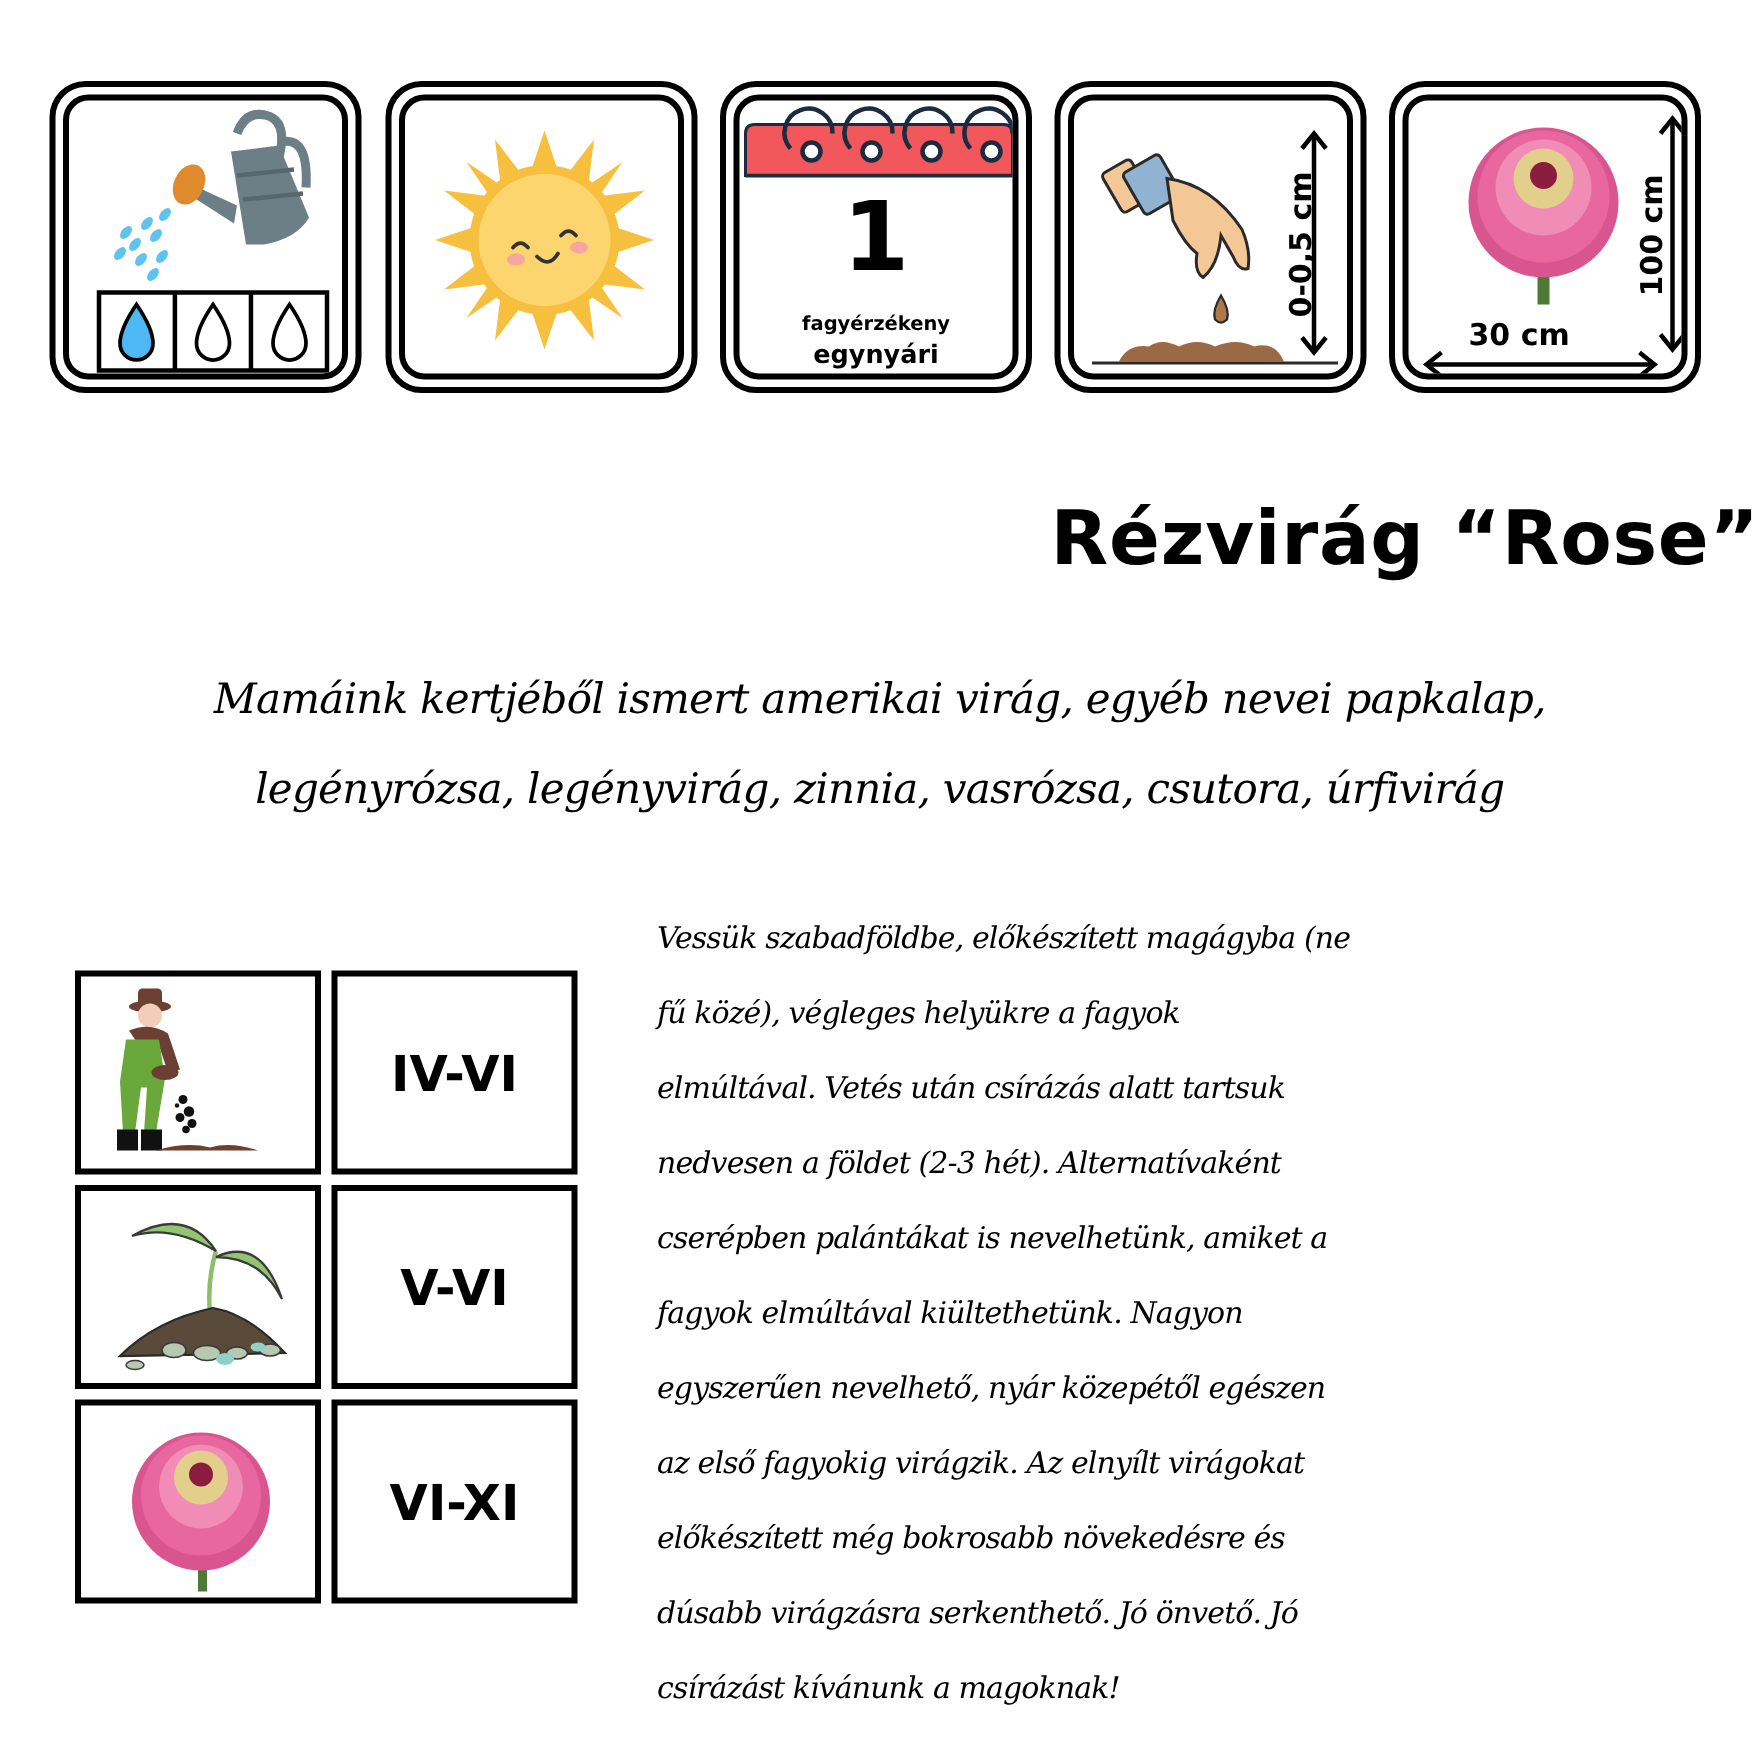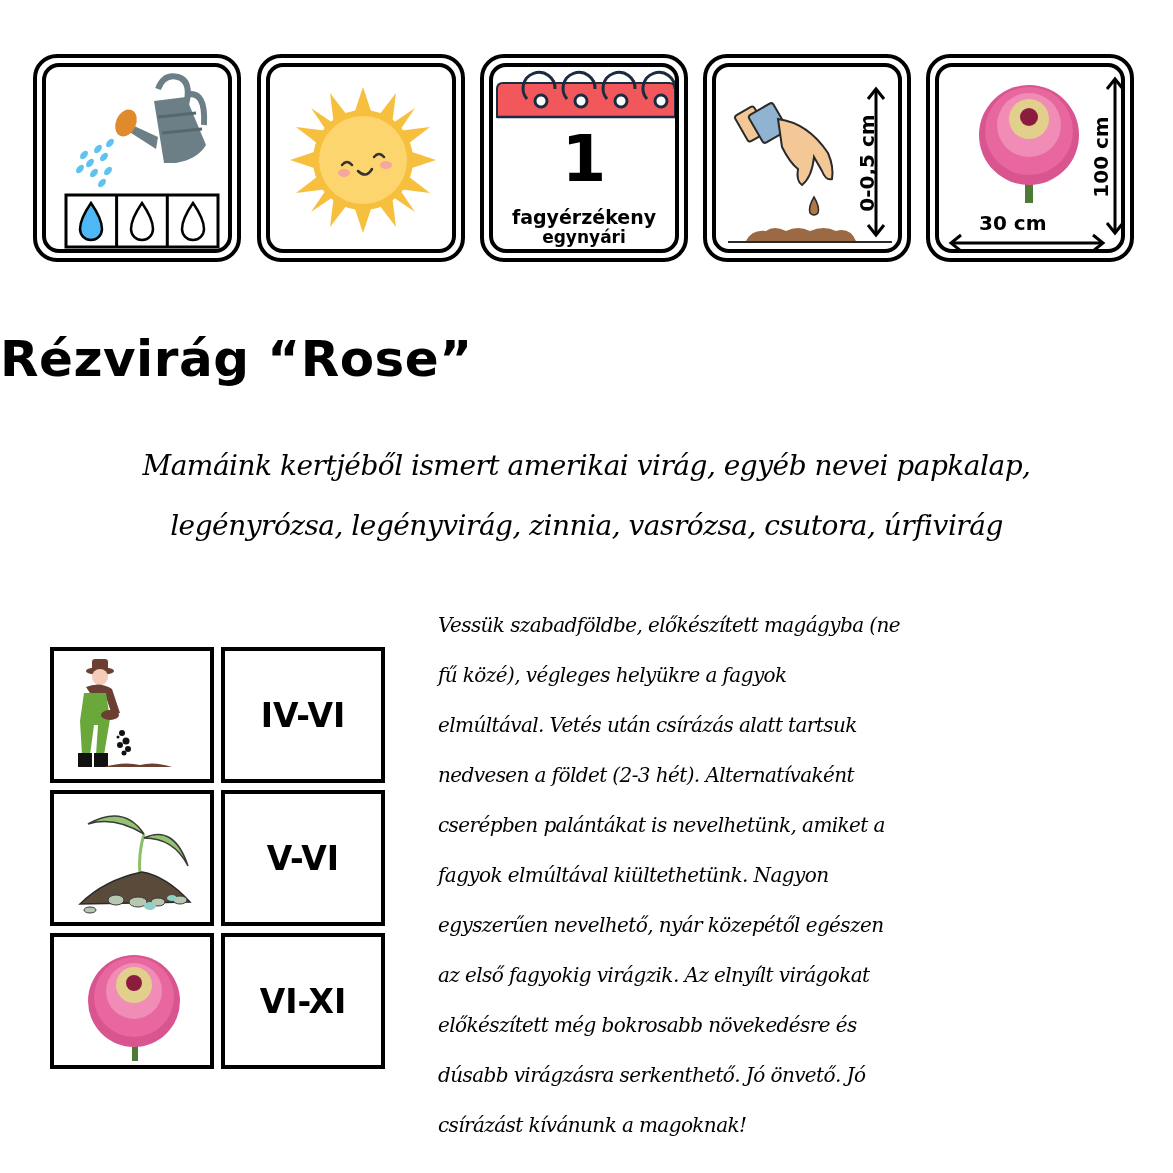--- a/index.html
+++ b/index.html
@@ -1,20 +1,20 @@
 <!DOCTYPE html>
 <html><head>
 <meta charset="utf-8">
 <style>
   html,body{margin:0;padding:0;background:#ffffff;}
   body{width:1173px;height:1173px;position:relative;overflow:hidden;font-family:"DejaVu Sans",sans-serif;color:#000;}
   .icon-box{position:absolute;top:54px;width:208px;height:208px;box-sizing:border-box;border:4px solid #000;border-radius:24px;background:#fff;}
   .icon-box .inner{position:absolute;left:5px;top:5px;right:5px;bottom:5px;border:4px solid #000;border-radius:17px;overflow:hidden;background:#fff;}
   .icon-box svg{position:absolute;left:0;top:0;}
-  .title{position:absolute;left:0;width:1173px;top:330px;text-align:left;font-family:"DejaVu Sans",sans-serif;font-weight:bold;font-size:50px;letter-spacing:0.5px;}
+  .title{position:absolute;left:0;width:1173px;top:330px;text-align:right;font-family:"DejaVu Sans",sans-serif;font-weight:bold;font-size:50px;letter-spacing:0.5px;}
   .subtitle{position:absolute;left:20px;width:1133px;top:436px;text-align:center;font-family:"DejaVu Serif",serif;font-style:italic;font-size:28px;line-height:60px;letter-spacing:-0.5px;}
   .desc{position:absolute;left:438px;top:600px;width:700px;font-family:"DejaVu Serif",serif;font-style:italic;font-size:20px;line-height:50px;letter-spacing:-0.6px;}
   .cell{position:absolute;box-sizing:border-box;border:4px solid #000;background:#fff;width:164px;height:136px;}
   .cell.label{display:flex;align-items:center;justify-content:center;font-family:"DejaVu Sans",sans-serif;font-weight:bold;font-size:33px;}
   .cell svg{position:absolute;left:0;top:0;}
   .vtext{font-family:"DejaVu Sans",sans-serif;font-weight:bold;}
 </style>
 </head>
 <body>
 
@@ -97,21 +97,21 @@
           <circle cx="48" cy="34" r="6" fill="#fff"></circle>
         <path d="M74 32 A16 16 0 1 1 102 22"></path>
           <circle cx="88" cy="34" r="6" fill="#fff"></circle>
         <path d="M114 32 A16 16 0 1 1 142 22"></path>
           <circle cx="128" cy="34" r="6" fill="#fff"></circle>
         <path d="M154 32 A16 16 0 1 1 182 22"></path>
           <circle cx="168" cy="34" r="6" fill="#fff"></circle>
       </g>
     </svg>
     <div style="position:absolute;left:0;right:0;top:56px;text-align:center;font-weight:bold;font-size:64px;line-height:72px;">1</div>
-    <div style="position:absolute;left:0;right:0;top:140px;text-align:center;font-weight:bold;font-size:19px;line-height:20px;">fagyérzékeny</div>
+    <div style="position:absolute;left:0;right:0;top:140px;text-align:center;font-weight:bold;font-size:13px;line-height:20px;">fagyérzékeny</div>
     <div style="position:absolute;left:0;right:0;top:160px;text-align:center;font-weight:bold;font-size:17px;line-height:20px;">egynyári</div>
   </div>
 </div>
 
 <div class="icon-box" style="left:703px;">
   <div class="inner">
     <svg width="186" height="186" viewBox="0 0 186 186">
 
       <rect x="24" y="42" width="22" height="30" rx="3" fill="#f3c896" stroke="#2a2a2a" stroke-width="2" transform="rotate(-30 35 57)"></rect>
       <rect x="38" y="40" width="28" height="32" rx="3" fill="#8fb3d0" stroke="#2a2a2a" stroke-width="2" transform="rotate(-30 52 56)"></rect>

